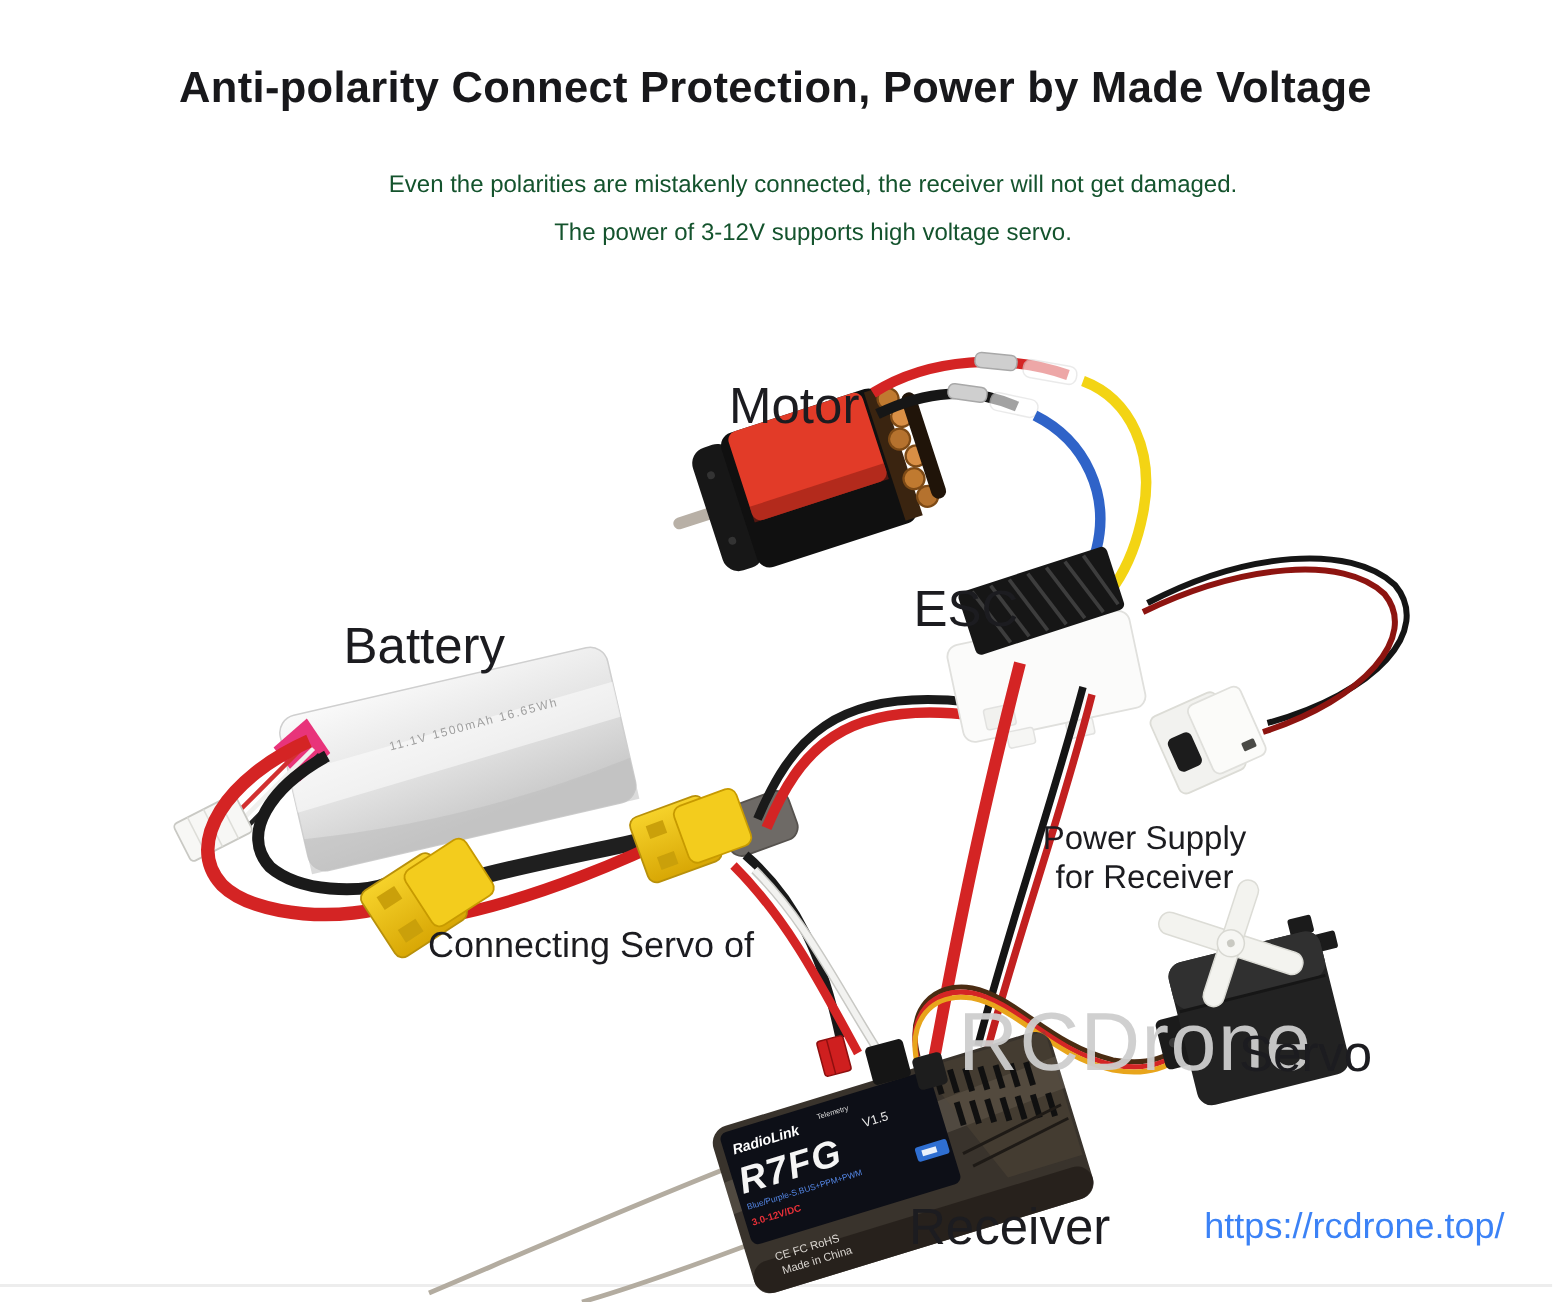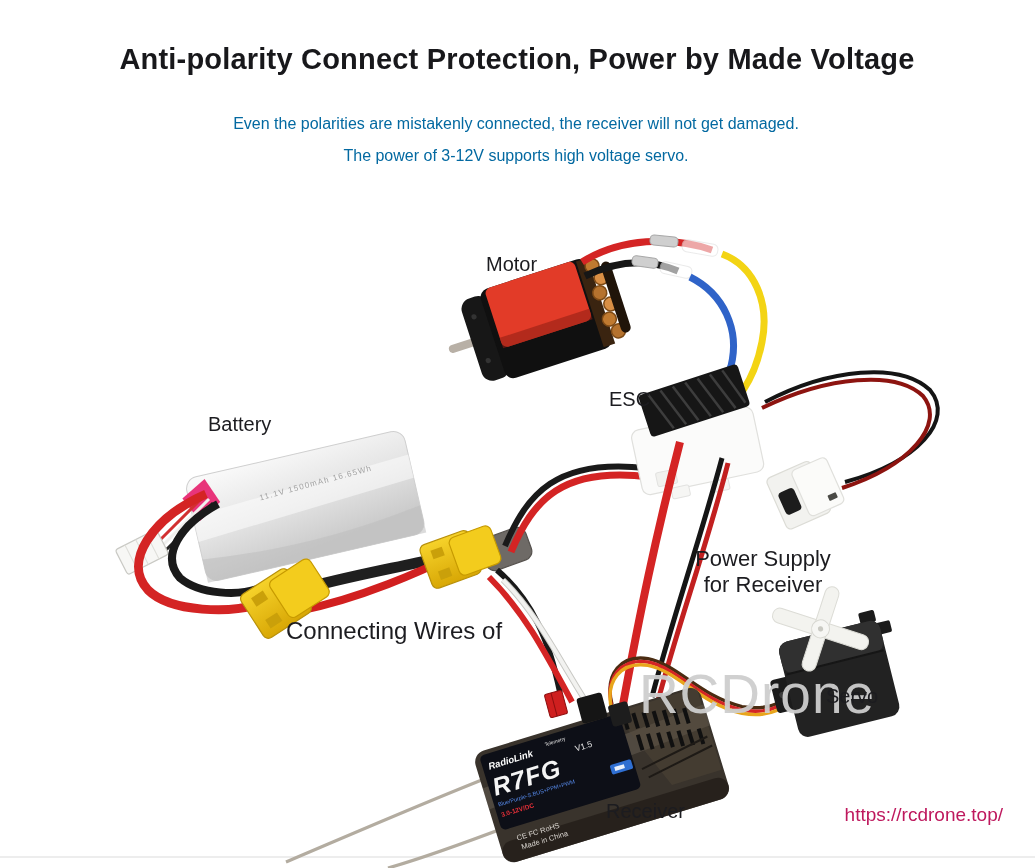--- a/index.html
+++ b/index.html
@@ -2,34 +2,34 @@
 <html><head>
 <meta charset="utf-8">
 <style>
   html,body{margin:0;padding:0;background:#ffffff;}
   .stage{
     position:relative;width:1035px;height:868px;background:#ffffff;
     font-family:"Liberation Sans",sans-serif;overflow:hidden;
   }
   .stage svg{position:absolute;left:0;top:0;z-index:2;}
   .lbl{
-    position:absolute;z-index:4;color:#1c1c20;font-size:20px;line-height:1.05;
+    position:absolute;z-index:4;color:#1c1c20;font-size:34px;line-height:1.05;
     white-space:nowrap;
   }
   .centered{transform:translateX(-50%);text-align:center;}
   .title{
     font-size:29px;font-weight:600;color:#18181b;letter-spacing:.2px;
   }
-  .subtitle{font-size:16px;color:#0369a1;}
+  .subtitle{font-size:16px;color:#14532d;margin-left:26px;}
   .watermark{
     position:absolute;z-index:3;font-size:55px;color:rgba(205,205,205,.95);
     letter-spacing:1px;transform:translateX(-50%);white-space:nowrap;
   }
   .urltext{
-    position:absolute;z-index:4;font-size:19px;color:#be185d;
+    position:absolute;z-index:4;font-size:24px;color:#3b82f6;
     transform:translateX(-100%);white-space:nowrap;
   }
   .two-line div{display:block;}
   .cw{font-size:24px;line-height:26px;}
   .ps{font-size:22px;line-height:26px;}
 </style>
 </head>
 <body>
 
 <div class="stage">
@@ -263,29 +263,29 @@
         </g>
     </g>
   </svg>
 
   <div class="lbl title centered" style="left:517px;top:44px;">Anti-polarity Connect Protection, Power by Made Voltage</div>
   <div class="lbl subtitle centered" style="left:516px;top:116px;">Even the polarities are mistakenly connected, the receiver will not get damaged.</div>
   <div class="lbl subtitle centered" style="left:516px;top:148px;">The power of 3-12V supports high voltage servo.</div>
 
   <div class="lbl" style="left:486px;top:254px;">Motor</div>
   <div class="lbl" style="left:609px;top:389px;">ESC</div>
-  <div class="lbl" style="left:208px;top:414px;">Battery</div>
+  <div class="lbl" style="left:229px;top:414px;">Battery</div>
 
   <div class="lbl centered two-line ps" style="left:763px;top:546px;">
     <div>Power Supply</div>
     <div>for Receiver</div>
   </div>
 
   <div class="lbl centered two-line cw" style="left:394px;top:618px;">
-    <div>Connecting Wires of</div>
+    <div>Connecting Servo of</div>
   </div>
 
   <div class="lbl" style="left:826px;top:686px;">Servo</div>
   <div class="lbl" style="left:606px;top:801px;">Receiver</div>
 
   <div class="watermark" style="left:757px;top:662px;">RCDrone</div>
   <div class="urltext" style="left:1003px;top:804px;">https://rcdrone.top/</div>
 </div>
 
 </body></html>

